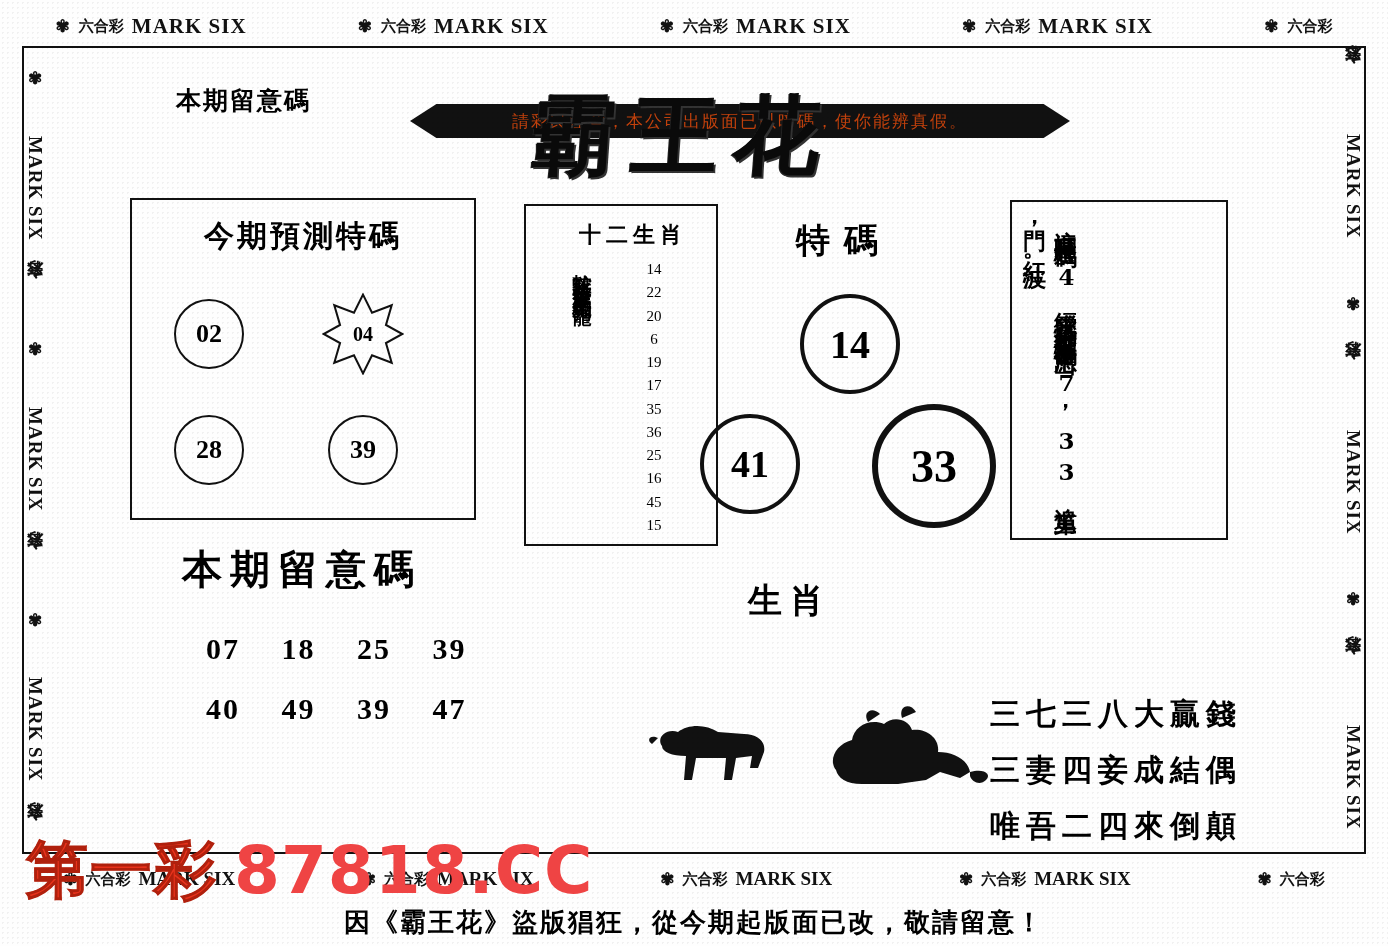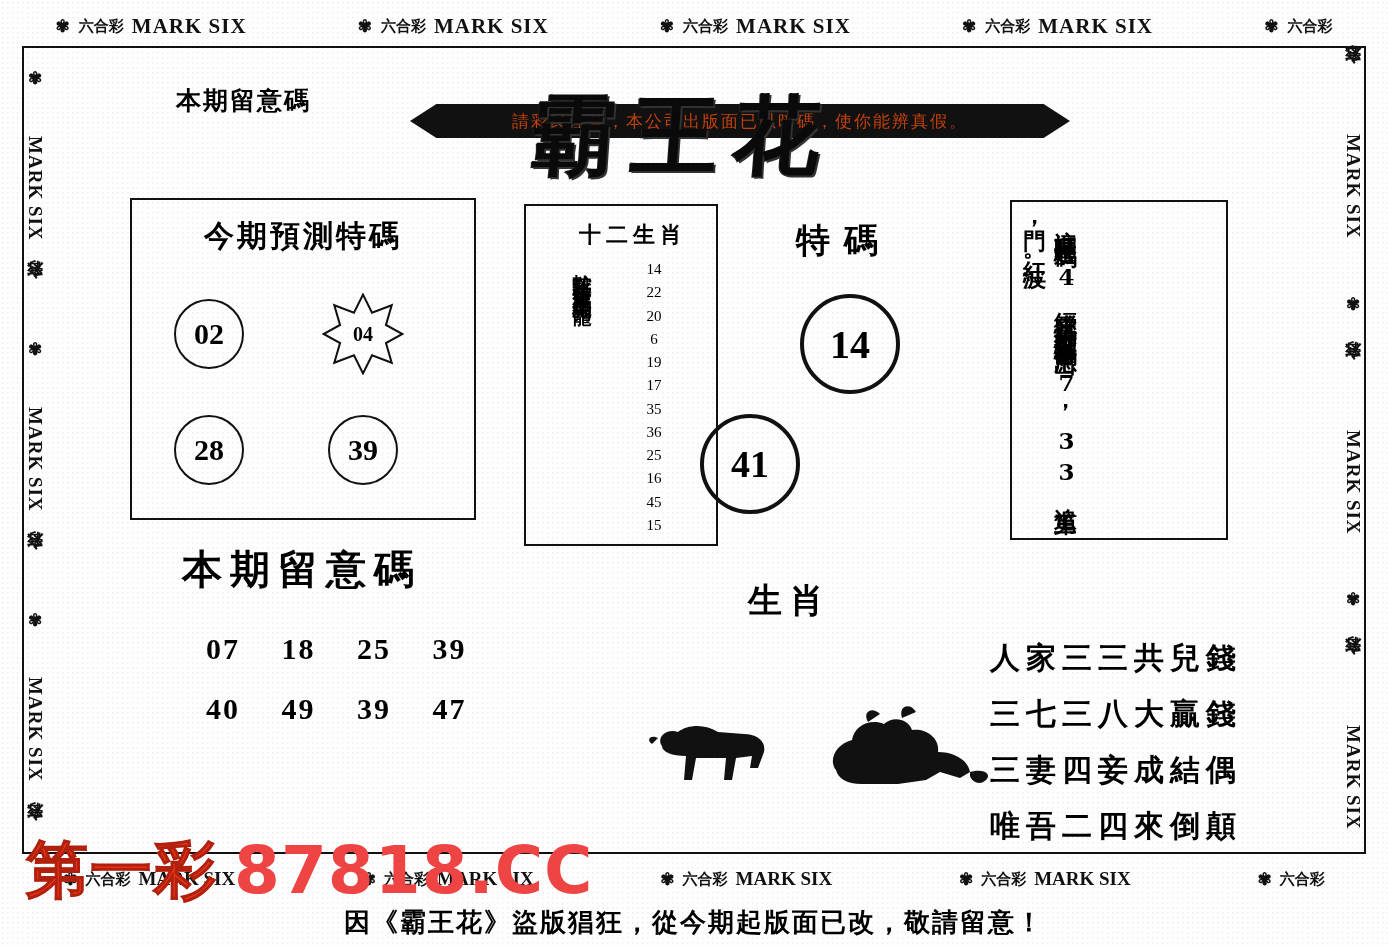--- a/index.html
+++ b/index.html
@@ -145,21 +145,21 @@
   }
   .ball {
     position: absolute;
     width: 66px;
     height: 66px;
     border: 2.5px solid #111;
     border-radius: 50%;
     display: flex;
     align-items: center;
     justify-content: center;
-    font-size: 30px;
+    font-size: 26px;
     font-weight: bold;
     font-family: "Liberation Serif", serif;
   }
   .ball.b1 { left: 42px; top: 42px; }
   .ball.b3 { left: 42px; top: 158px; }
   .ball.b4 { left: 196px; top: 158px; }
   .star {
     position: absolute;
     left: 190px;
     top: 36px;
@@ -500,40 +500,40 @@
         <div>16</div>
         <div>45</div>
         <div>15</div>
       </div>
     </div>
   </div>
 
   <div class="sp-title">特碼</div>
   <div class="bigball s14">14</div>
   <div class="bigball s41">41</div>
+  <div class="bigball s33">33</div>
   <div class="zodiac-sub">生肖</div>
 
   <div class="animals">
     <svg viewBox="0 0 360 116" width="360" height="116">
 
       <path d="M22 52 C16 44 26 34 38 38 C48 30 66 30 78 38 L104 40 C118 40 126 48 124 58 L118 74 L110 74 L112 62 L96 64 L92 86 L84 86 L86 64 L56 64 L52 86 L44 86 L46 62 C32 62 22 58 22 52 Z" fill="#111"></path>
       <path d="M18 44 C10 40 6 46 12 50 Z" fill="#111"></path>
 
       <path d="M196 76 C188 66 196 50 212 46 C214 32 230 24 244 30 C252 22 268 24 272 36 C286 34 300 44 298 58 C314 58 328 66 330 78 L320 84 L300 78 L286 86 L258 90 L222 90 C206 90 198 84 196 76 Z" fill="#111"></path>
       <path d="M228 28 C222 18 232 12 240 20 Z" fill="#111"></path>
       <path d="M262 24 C258 12 270 8 276 18 Z" fill="#111"></path>
       <path d="M330 78 C344 74 352 80 346 86 C340 92 332 88 330 82 Z" fill="#111"></path>
     </svg>
   </div>
 
   <div class="box-right">
     <div class="vtext">這期旺是碼24經電腦分析今期特碼應出07，33追第三門，紅波。</div>
   </div>
 
-  <div class="poem-line p1">人家三三共兒錢</div>
   <div class="poem-line p3">三妻四妾成結偶</div>
   <div class="poem-line p2">三七三八大贏錢</div>
   <div class="poem-line p4">唯吾二四來倒顛</div>
 
   <div class="wm">
     <span class="wm-cn">第一彩</span>
     <span class="wm-num">87818.CC</span>
   </div>
 
   <div class="footer">因《霸王花》盜版猖狂，從今期起版面已改，敬請留意！</div>

